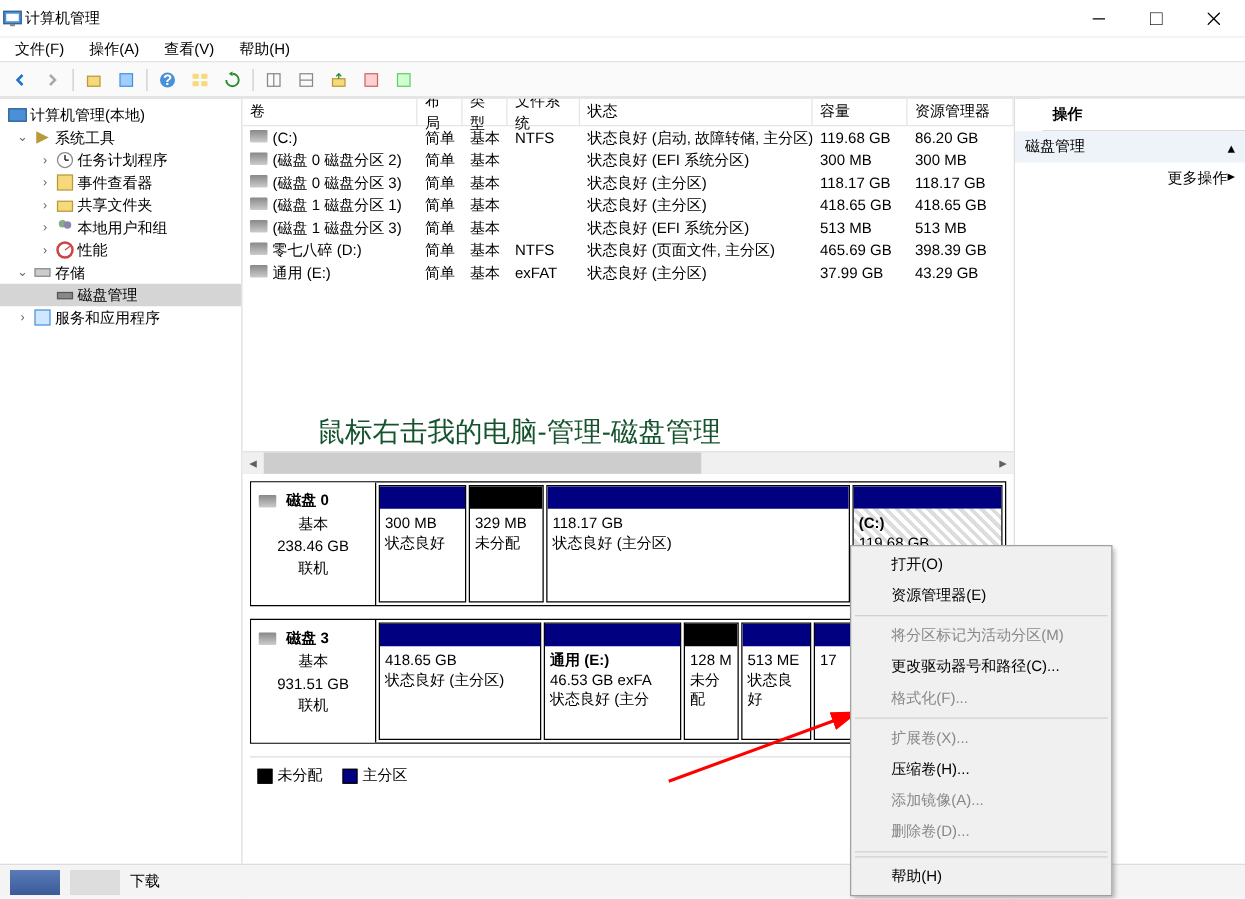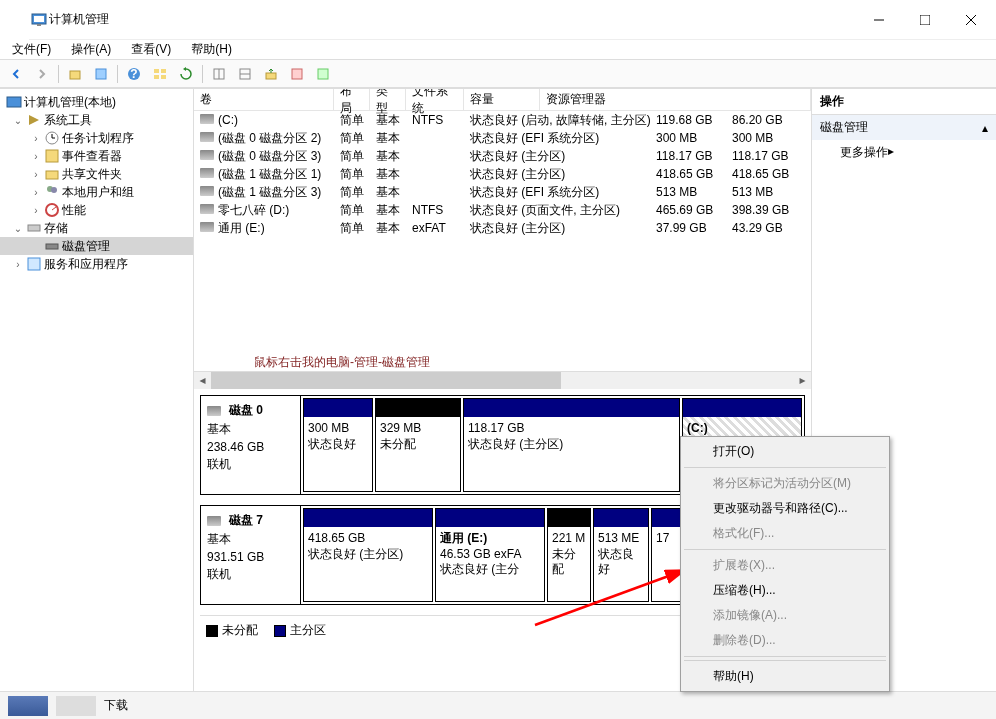--- a/index.html
+++ b/index.html
@@ -1,17 +1,17 @@
 <!DOCTYPE html>
 <html><head>
 <meta charset="utf-8">
 <style>
 * { margin: 0; padding: 0; box-sizing: border-box; font-family: "Microsoft YaHei", "Segoe UI", sans-serif; font-size: 12px; }
 body { background: #fff; width: 996px; height: 719px; overflow: hidden; position: relative; }
-.titlebar { height: 40px; display: flex; align-items: center; padding: 0 2px; border-bottom: 1px solid #eee; margin-left: 29px; }
+.titlebar { height: 30px; display: flex; align-items: center; padding: 0 2px; border-bottom: 1px solid #eee; }
 .titlebar-title { flex: 1; padding-left: 2px; }
 .win-btns { display: flex; }
 .win-btn { width: 46px; height: 30px; display: flex; align-items: center; justify-content: center; cursor: pointer; }
 .menubar { height: 20px; display: flex; align-items: center; padding: 0 8px; gap: 12px; border-bottom: 1px solid #ddd; }
 .menubar span { cursor: pointer; padding: 0 4px; }
 .toolbar { height: 28px; display: flex; align-items: center; padding: 0 4px; gap: 2px; border-bottom: 1px solid #ddd; background: #fafafa; }
 .tb-btn { width: 24px; height: 22px; display: flex; align-items: center; justify-content: center; cursor: pointer; border: 1px solid transparent; }
 .tb-sep { width: 1px; height: 18px; background: #ccc; margin: 0 2px; }
 .main-area { display: flex; height: calc(100% - 78px); border-top: 1px solid #ddd; }
 .tree-panel { width: 194px; border-right: 1px solid #ddd; padding: 4px 0; overflow: hidden; }
@@ -20,42 +20,42 @@
 .tree-toggle { width: 12px; display: inline-flex; justify-content: center; font-size: 10px; color: #666; }
 .tree-icon { width: 16px; height: 16px; margin: 0 2px; display: inline-flex; align-items: center; justify-content: center; }
 .center-panel { flex: 1; display: flex; flex-direction: column; border-right: 1px solid #ddd; overflow: hidden; }
 .vol-table { border-bottom: 1px solid #ddd; height: 300px; display: flex; flex-direction: column; }
 .vol-header { display: flex; background: #fff; border-bottom: 1px solid #e5e5e5; height: 22px; }
 .vol-header-cell { padding: 2px 6px; border-right: 1px solid #e5e5e5; display: flex; align-items: center; }
 .vol-body { flex: 1; overflow: auto; }
 .vol-row { display: flex; height: 18px; align-items: center; }
 .vol-cell { padding: 1px 6px; white-space: nowrap; overflow: hidden; }
 .drive-icon { width: 14px; height: 10px; background: linear-gradient(#888, #ccc); border-radius: 1px; display: inline-block; margin-right: 4px; }
-.annotation { color: #7f1d1d; font-size: 12px; padding: 50px 0 0 60px; }
+.annotation { color: #14532d; font-size: 22px; padding: 50px 0 0 60px; }
 .hscroll { height: 17px; background: #f0f0f0; border-top: 1px solid #ddd; display: flex; align-items: center; }
 .hscroll-track { flex: 1; height: 17px; background: #f0f0f0; position: relative; }
 .hscroll-thumb { position: absolute; left: 0; width: 60%; height: 100%; background: #cdcdcd; }
 .hscroll-btn { width: 17px; height: 17px; display: flex; align-items: center; justify-content: center; background: #f0f0f0; color: #606060; }
 .disk-panel { flex: 1; overflow: auto; padding: 6px; }
 .disk-block { border: 1px solid #000; margin-bottom: 10px; display: flex; height: 100px; }
-.disk-info { width: 100px; border-right: 1px solid #000; padding: 6px; background: #fff; display: flex; flex-direction: column; gap: 2px; }
+.disk-info { width: 100px; border-right: 1px solid #000; padding: 6px; background: #fff; display: flex; flex-direction: column; gap: 2px; text-align: center; }
 .disk-info-icon { display: flex; align-items: center; gap: 4px; }
 .part-container { flex: 1; display: flex; padding: 2px; gap: 2px; }
 .part { border: 1px solid #000; display: flex; flex-direction: column; overflow: hidden; }
 .part-header { height: 18px; background: #000080; }
 .part-header.unalloc { background: #000; }
 .part-body { flex: 1; padding: 4px; font-size: 11px; line-height: 1.3; overflow: hidden; }
 .part.hatched .part-body { background: repeating-linear-gradient(45deg, #fff, #fff 3px, #ddd 3px, #ddd 6px); }
 .legend { padding: 6px; display: flex; gap: 16px; border-top: 1px solid #ddd; }
 .legend-item { display: flex; align-items: center; gap: 4px; }
 .legend-swatch { width: 12px; height: 12px; border: 1px solid #000; }
 .actions-panel { width: 184px; }
-.actions-header { background: #fff; padding: 4px 8px; font-weight: bold; border-bottom: 1px solid #ddd; }
+.actions-header { background: #fff; padding: 4px 8px; font-weight: bold; border-bottom: 1px solid #ddd; margin-left: 22px; }
 .actions-group-header { background: #eef3fa; padding: 4px 8px; display: flex; justify-content: space-between; align-items: center; cursor: pointer; }
-.actions-item { padding: 4px 8px 4px 28px; cursor: pointer; display: flex; justify-content: flex-start; }
+.actions-item { padding: 4px 8px 4px 28px; cursor: pointer; display: flex; justify-content: flex-end; }
 .context-menu { position: absolute; background: #f0f0f0; border: 1px solid #a0a0a0; box-shadow: 2px 2px 4px rgba(0,0,0,0.3); padding: 2px; z-index: 100; width: 210px; }
 .ctx-item { padding: 4px 20px 4px 30px; cursor: pointer; }
 .ctx-item.disabled { color: #888; }
 .ctx-sep { height: 1px; background: #d0d0d0; margin: 3px 1px; }
 .arrow-annotation { position: absolute; z-index: 50; pointer-events: none; }
 svg.icon16 { width: 16px; height: 16px; }
 </style>
 </head>
 <body>
 
@@ -264,20 +264,21 @@
     </div>
   </div>
 
   <div class="center-panel">
     <div class="vol-table">
       <div class="vol-header">
         <div class="vol-header-cell" style="width:140px">卷</div>
         <div class="vol-header-cell" style="width:36px">布局</div>
         <div class="vol-header-cell" style="width:36px">类型</div>
         <div class="vol-header-cell" style="width:58px">文件系统</div>
+        <div class="vol-header-cell" style="width:186px">状态</div>
         <div class="vol-header-cell" style="width:76px">容量</div>
         <div class="vol-header-cell" style="flex:1">资源管理器</div>
       </div>
       <div class="vol-body" id="vol-body">
           <div class="vol-row">
             <div class="vol-cell" style="width:140px"><span class="drive-icon"></span>(C:)</div>
             <div class="vol-cell" style="width:36px">简单</div>
             <div class="vol-cell" style="width:36px">基本</div>
             <div class="vol-cell" style="width:58px">NTFS</div>
             <div class="vol-cell" style="width:186px">状态良好 (启动, 故障转储, 主分区)</div>
@@ -362,21 +363,21 @@
           <div>联机</div>
         </div>
         <div class="part-container">
           <div class="part" style="width:70px">
               <div class="part-header"></div>
               <div class="part-body">
                 <div>300 MB</div>
                 <div>状态良好</div>
               </div>
             </div>
-          <div class="part" style="width:86px">
+          <div class="part" style="width:60px">
               <div class="part-header unalloc"></div>
               <div class="part-body">
                 <div>329 MB</div>
                 <div>未分配</div>
               </div>
             </div>
           <div class="part" style="flex:1">
               <div class="part-header"></div>
               <div class="part-body">
                 <div>118.17 GB</div>
@@ -387,42 +388,42 @@
               <div class="part-header"></div>
               <div class="part-body"><b>(C:)</b><div>119.68 GB</div><div>状态良好 (启</div></div>
             </div>
         </div>
       </div>
 
       <div class="disk-block">
         <div class="disk-info">
           <div class="disk-info-icon">
               <span class="drive-icon"></span>
-              <b>磁盘 7</b>
+              <b>磁盘 3</b>
             </div>
           <div>基本</div>
           <div>931.51 GB</div>
           <div>联机</div>
         </div>
         <div class="part-container">
           <div class="part" style="width:130px">
               <div class="part-header"></div>
               <div class="part-body">
                 <div>418.65 GB</div>
                 <div>状态良好 (主分区)</div>
               </div>
             </div>
           <div class="part" style="width:110px">
               <div class="part-header"></div>
               <div class="part-body"><b>通用 (E:)</b><div>46.53 GB exFA</div><div>状态良好 (主分</div></div>
             </div>
           <div class="part" style="width:44px">
               <div class="part-header unalloc"></div>
               <div class="part-body">
-                <div>221 M</div>
+                <div>128 M</div>
                 <div>未分配</div>
               </div>
             </div>
           <div class="part" style="width:56px">
               <div class="part-header"></div>
               <div class="part-body">
                 <div>513 ME</div>
                 <div>状态良好</div>
               </div>
             </div>
@@ -455,20 +456,21 @@
     </div>
     <div class="actions-item">
       <span>更多操作</span>
       <span>▸</span>
     </div>
   </div>
 </div>
 
 <div class="context-menu" style="left:680px; top:436px;">
   <div class="ctx-item">打开(O)</div>
+  <div class="ctx-item">资源管理器(E)</div>
   <div class="ctx-sep"></div>
   <div class="ctx-item disabled">将分区标记为活动分区(M)</div>
   <div class="ctx-item">更改驱动器号和路径(C)...</div>
   <div class="ctx-item disabled">格式化(F)...</div>
   <div class="ctx-sep"></div>
   <div class="ctx-item disabled">扩展卷(X)...</div>
   <div class="ctx-item">压缩卷(H)...</div>
   <div class="ctx-item disabled">添加镜像(A)...</div>
   <div class="ctx-item disabled">删除卷(D)...</div>
   <div class="ctx-sep"></div>

